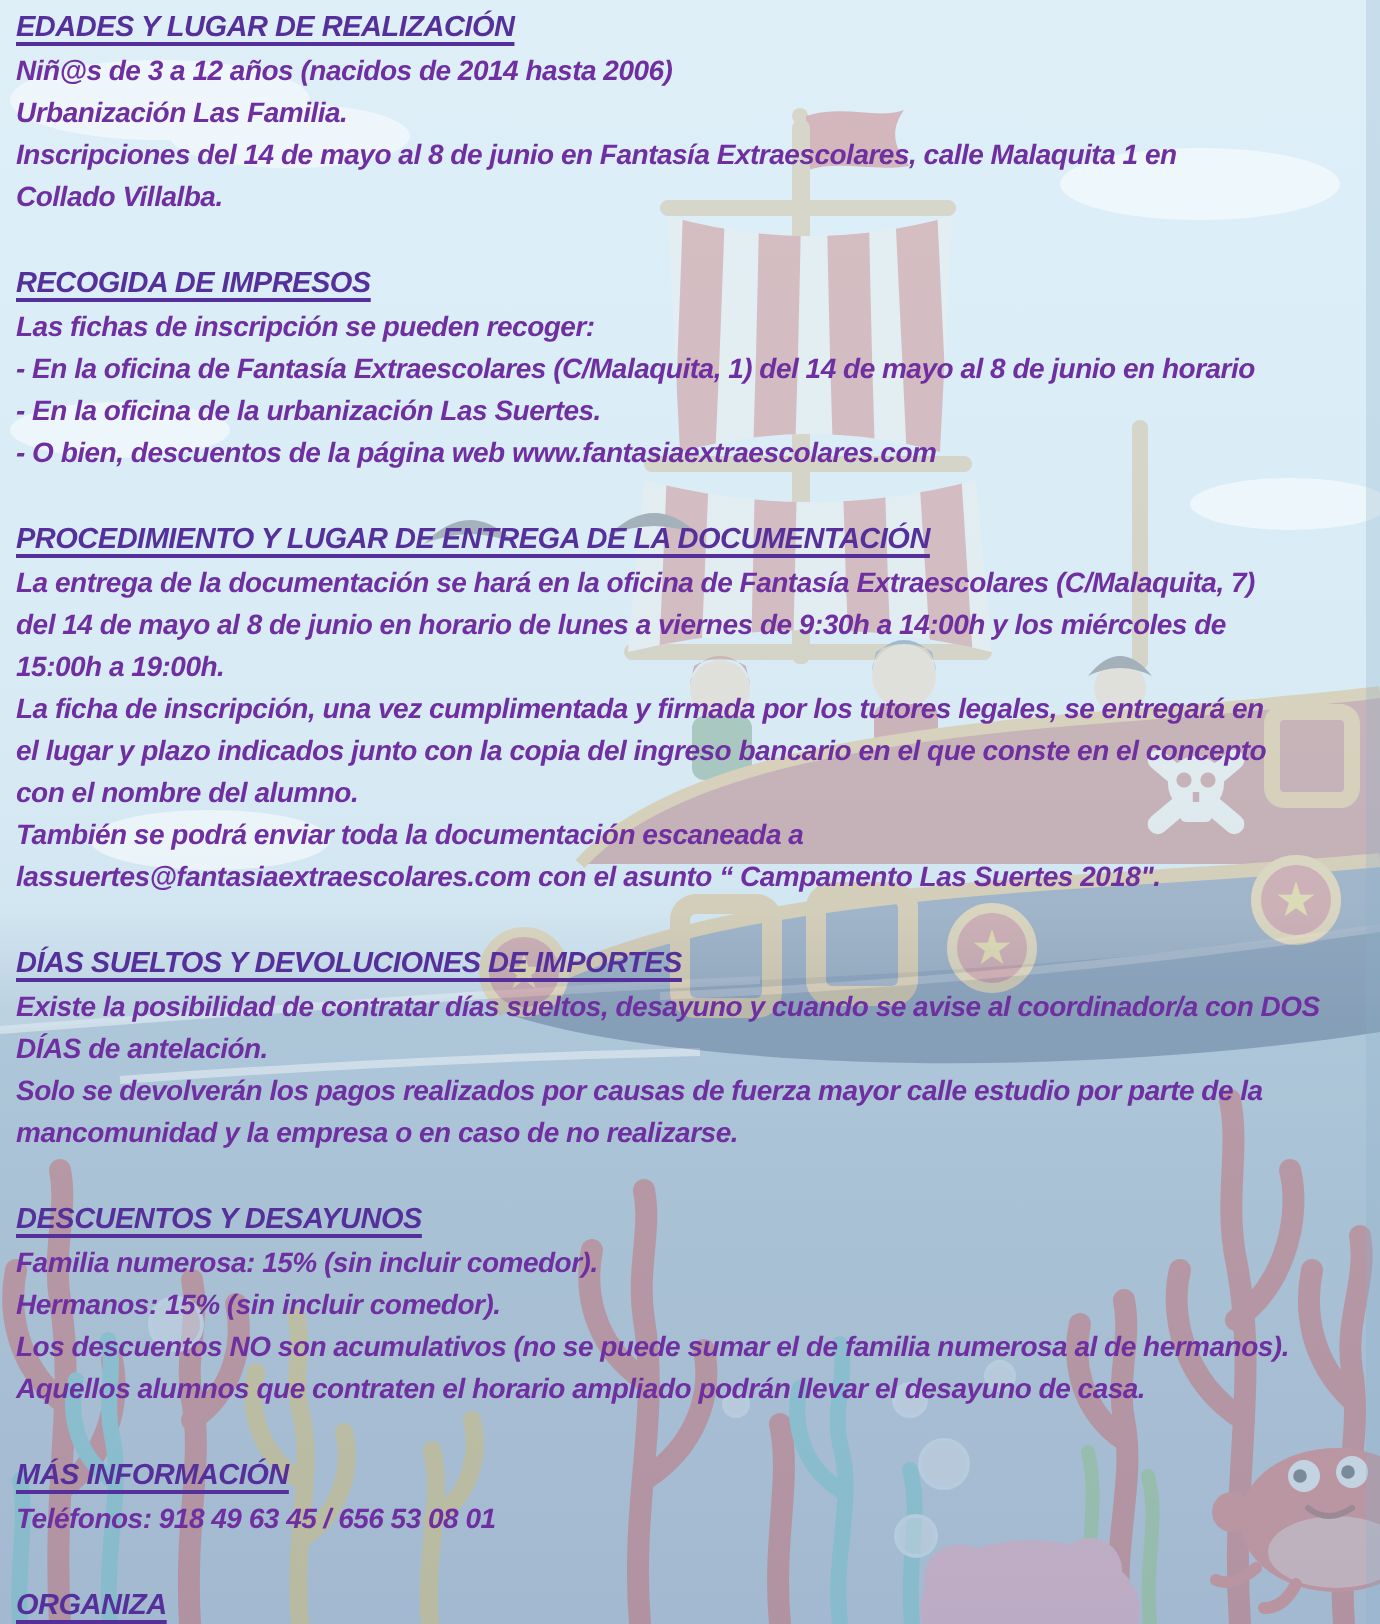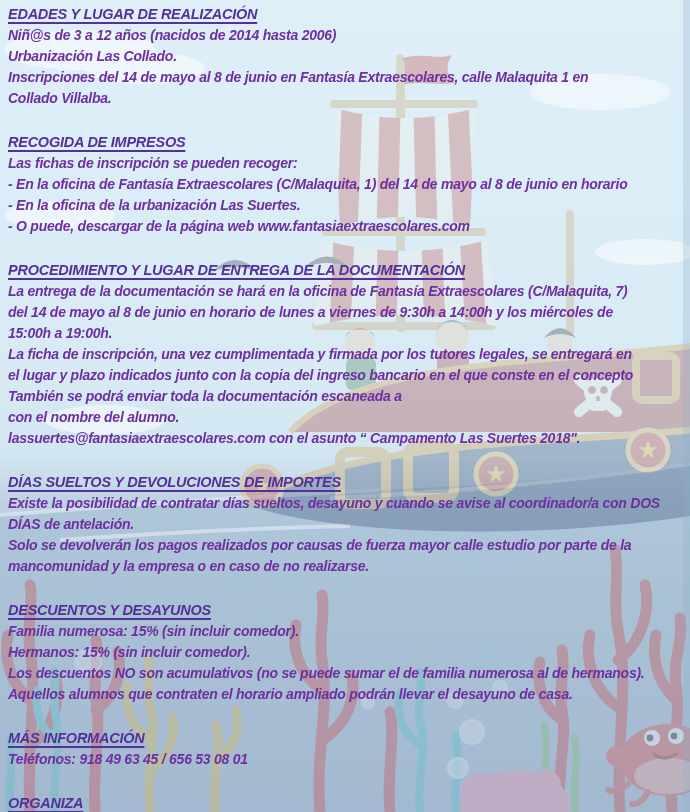--- a/index.html
+++ b/index.html
@@ -211,46 +211,46 @@
     </g>
   </svg>
 
   <div class="right-edge"></div>
 
   <main class="content">
   <section class="section">
     <h2 class="heading">EDADES Y LUGAR DE REALIZACIÓN</h2>
     <div class="lines">
           <div class="line">Niñ@s de 3 a 12 años (nacidos de 2014 hasta 2006)</div>
-          <div class="line">Urbanización Las Collado.</div>
+          <div class="line">Urbanización Las Familia.</div>
           <div class="line">Inscripciones del 14 de mayo al 8 de junio en Fantasía Extraescolares, calle Malaquita 1 en</div>
           <div class="line">Collado Villalba.</div>
         </div>
   </section>
 
   <section class="section">
     <h2 class="heading">RECOGIDA DE IMPRESOS</h2>
     <div class="lines">
           <div class="line">Las fichas de inscripción se pueden recoger:</div>
           <div class="line">- En la oficina de Fantasía Extraescolares (C/Malaquita, 1) del 14 de mayo al 8 de junio en horario</div>
           <div class="line">- En la oficina de la urbanización Las Suertes.</div>
-          <div class="line">- O puede, descargar de la página web www.fantasiaextraescolares.com</div>
+          <div class="line">- O bien, descuentos de la página web www.fantasiaextraescolares.com</div>
         </div>
   </section>
 
   <section class="section">
     <h2 class="heading">PROCEDIMIENTO Y LUGAR DE ENTREGA DE LA DOCUMENTACIÓN</h2>
     <div class="lines">
           <div class="line">La entrega de la documentación se hará en la oficina de Fantasía Extraescolares (C/Malaquita, 7)</div>
           <div class="line">del 14 de mayo al 8 de junio en horario de lunes a viernes de 9:30h a 14:00h y los miércoles de</div>
           <div class="line">15:00h a 19:00h.</div>
           <div class="line">La ficha de inscripción, una vez cumplimentada y firmada por los tutores legales, se entregará en</div>
           <div class="line">el lugar y plazo indicados junto con la copia del ingreso bancario en el que conste en el concepto</div>
+          <div class="line">con el nombre del alumno.</div>
           <div class="line">También se podrá enviar toda la documentación escaneada a</div>
-          <div class="line">con el nombre del alumno.</div>
           <div class="line">lassuertes@fantasiaextraescolares.com con el asunto “ Campamento Las Suertes 2018".</div>
         </div>
   </section>
 
   <section class="section">
     <h2 class="heading">DÍAS SUELTOS Y DEVOLUCIONES DE IMPORTES</h2>
     <div class="lines">
           <div class="line">Existe la posibilidad de contratar días sueltos, desayuno y cuando se avise al coordinador/a con DOS</div>
           <div class="line">DÍAS de antelación.</div>
           <div class="line">Solo se devolverán los pagos realizados por causas de fuerza mayor calle estudio por parte de la</div>

